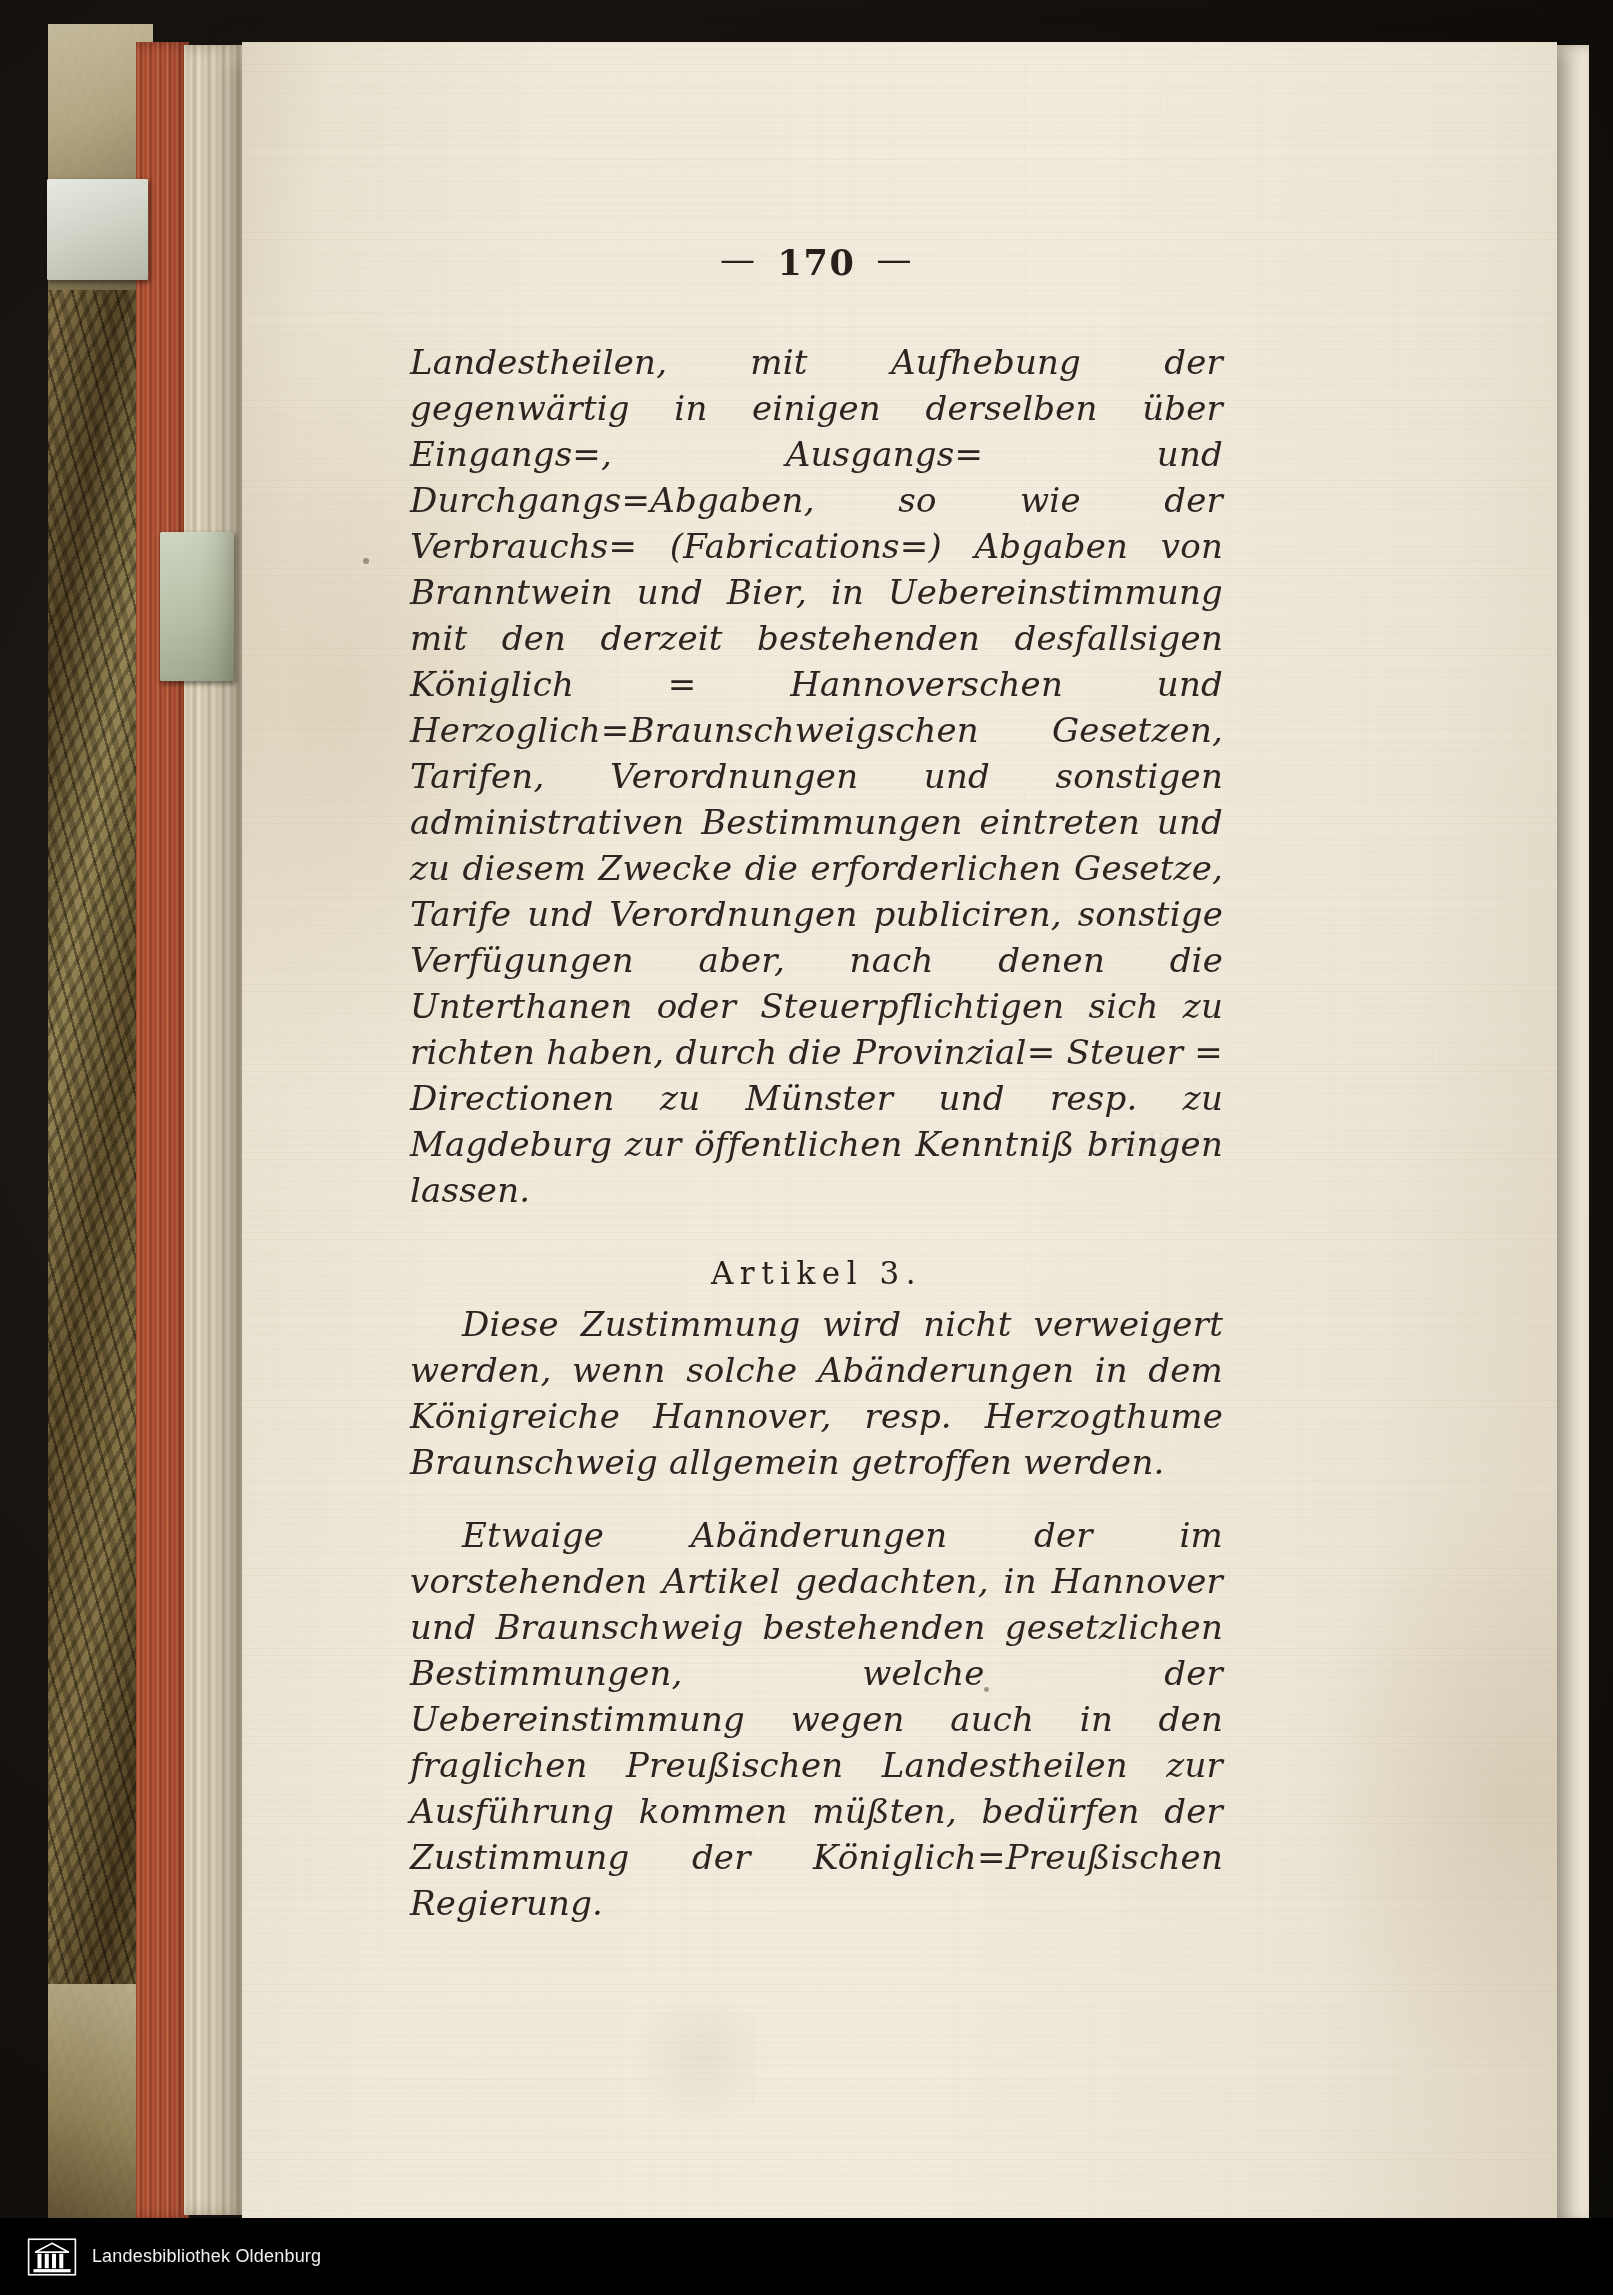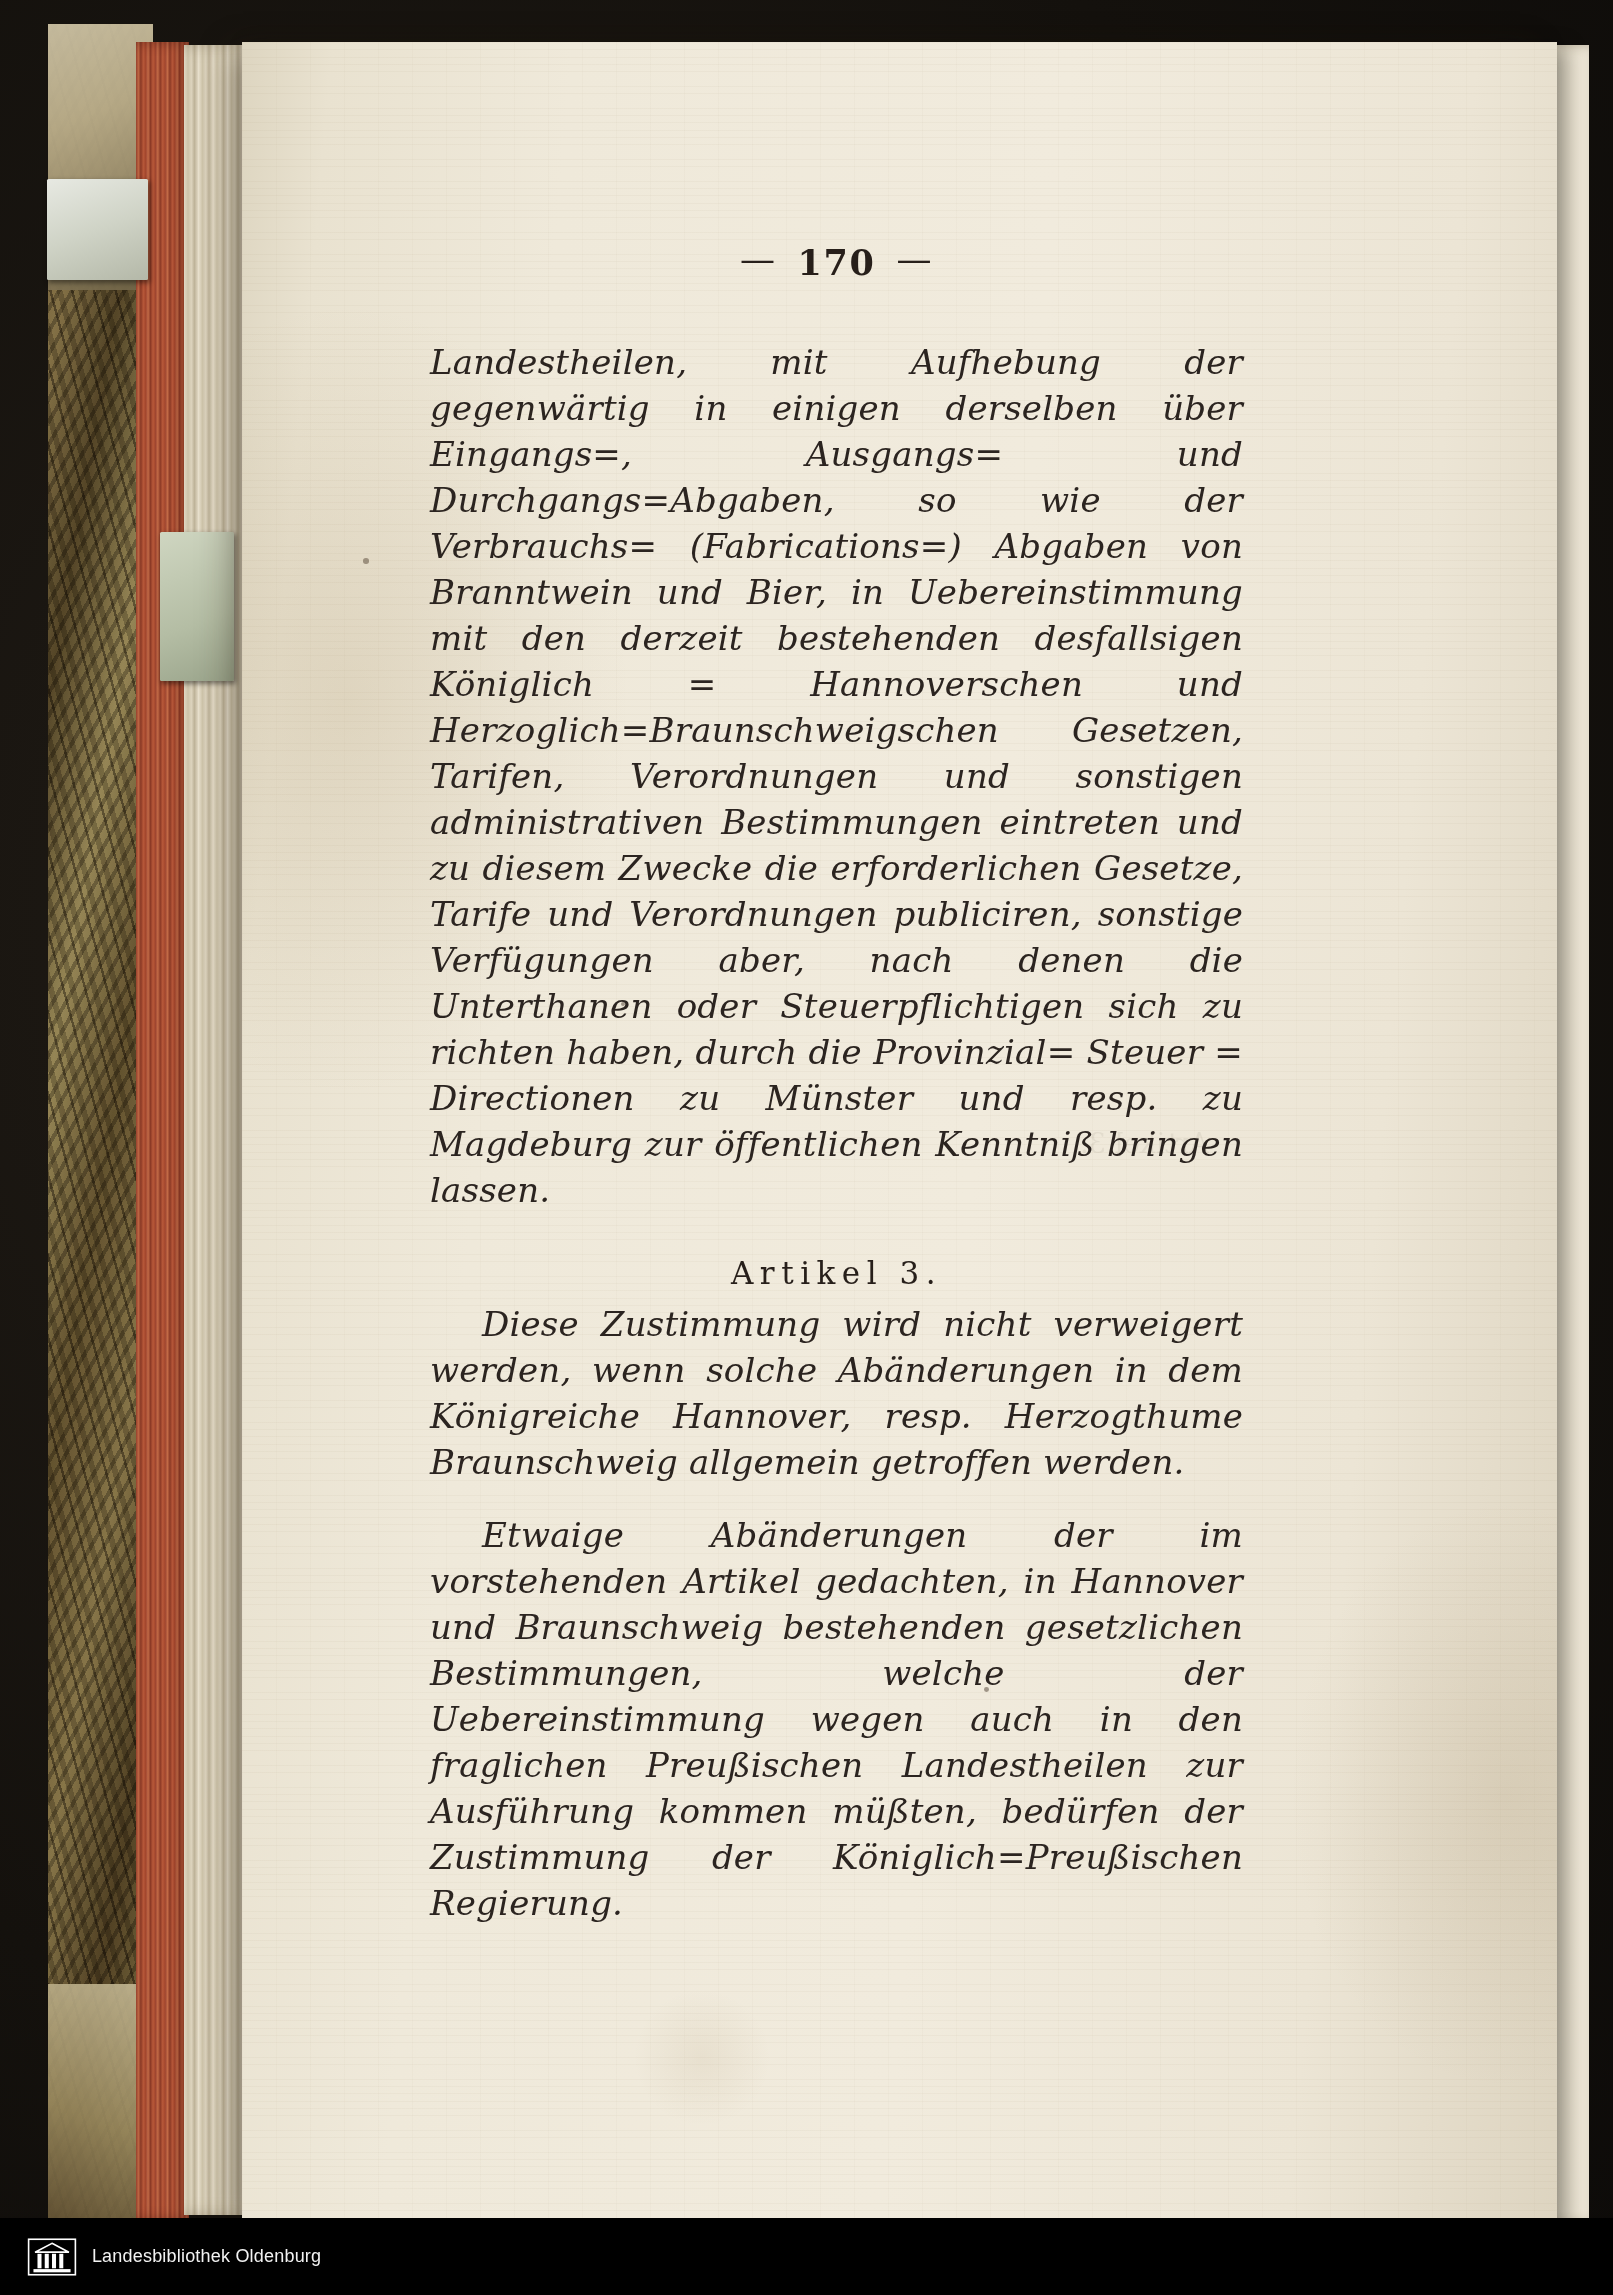--- a/index.html
+++ b/index.html
@@ -151,21 +151,20 @@
     box-shadow: inset 4.8px 0 11.3px rgba(80,65,40,.35);
   }
 
   
   .text-col {
     position: absolute;
     left: 410px;
     top: 242px;
     width: 813px;
     color: #2a2420;
-    margin-left: 20px;
   }
 
   .folio {
     text-align: center;
     font-size: 35px;
     letter-spacing: 1.6px;
     margin-bottom: 56px;
     color: #271f1a;
     font-weight: 700;
     font-family: "DejaVu Serif", serif;

